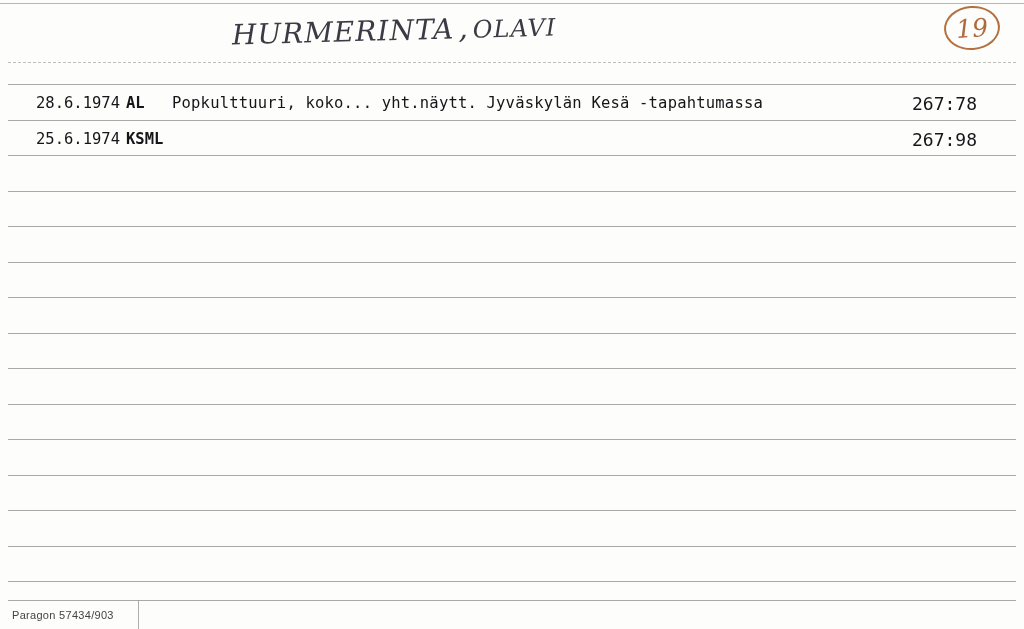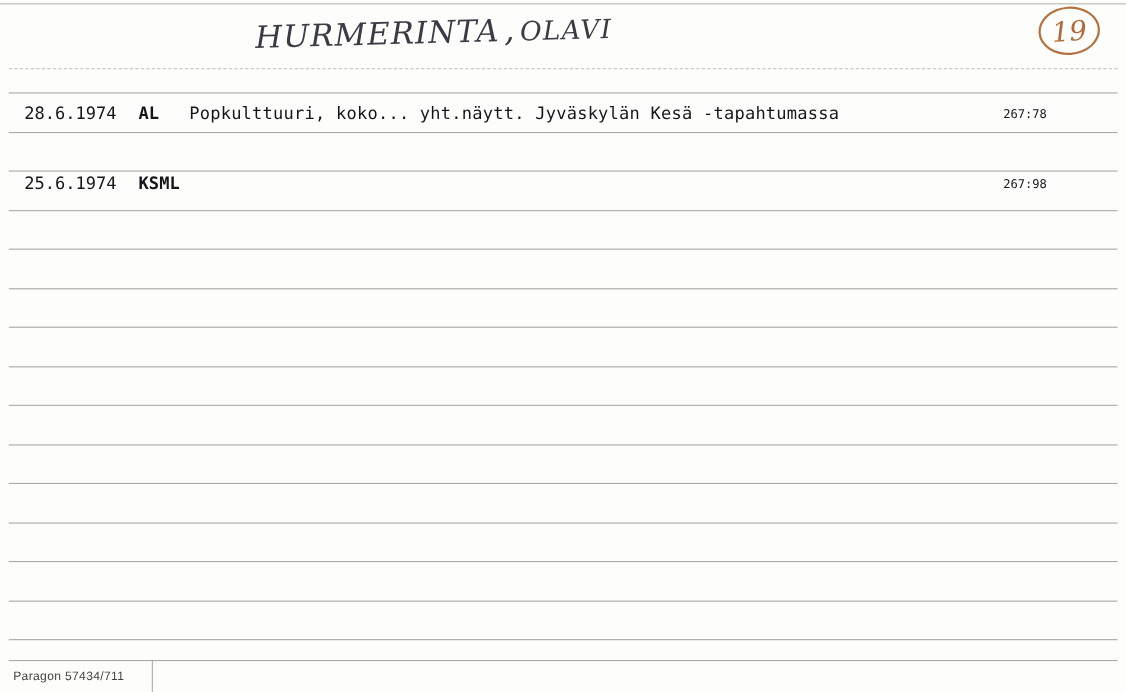--- a/index.html
+++ b/index.html
@@ -98,38 +98,38 @@
     height: 30px;
     display: flex;
     align-items: center;
     font-family: "DejaVu Sans Mono", monospace;
     font-size: 15.5px;
     color: #15151a;
     white-space: nowrap;
   }
   .entry .date {
     position: absolute;
-    left: 22px;
+    left: 36px;
     text-align: right;
   }
   .entry .source {
     position: absolute;
     left: 126px;
     font-weight: bold;
   }
   .entry .title {
     position: absolute;
     left: 172px;
     letter-spacing: .2px;
     text-align: center;
   }
   .entry .ref {
     position: absolute;
     left: 912px;
-    font-size: 11px;
+    font-size: 18px;
   }
 
   
   #footer-code {
     position: absolute;
     left: 12px;
     bottom: 8px;
     font-family: "Liberation Sans", sans-serif;
     font-size: 11px;
     color: #444;
@@ -170,21 +170,21 @@
 
   <div class="vrule" style="left:138px; top:600px; height:29px;"></div>
 
   <div class="entry" style="top:88px;">
     <span class="date">28.6.1974</span>
     <span class="source">AL</span>
     <span class="title">Popkulttuuri, koko... yht.näytt. Jyväskylän Kesä -tapahtumassa</span>
     <span class="ref">267:78</span>
   </div>
 
-  <div class="entry" style="top:124px;margin-top:28px;">
+  <div class="entry" style="top:124px;">
     <span class="date">25.6.1974</span>
     <span class="source">KSML</span>
     <span class="ref">267:98</span>
   </div>
 
-  <div id="footer-code">Paragon 57434/711</div>
+  <div id="footer-code">Paragon 57434/903</div>
 
 </div>
 
 </body></html>

